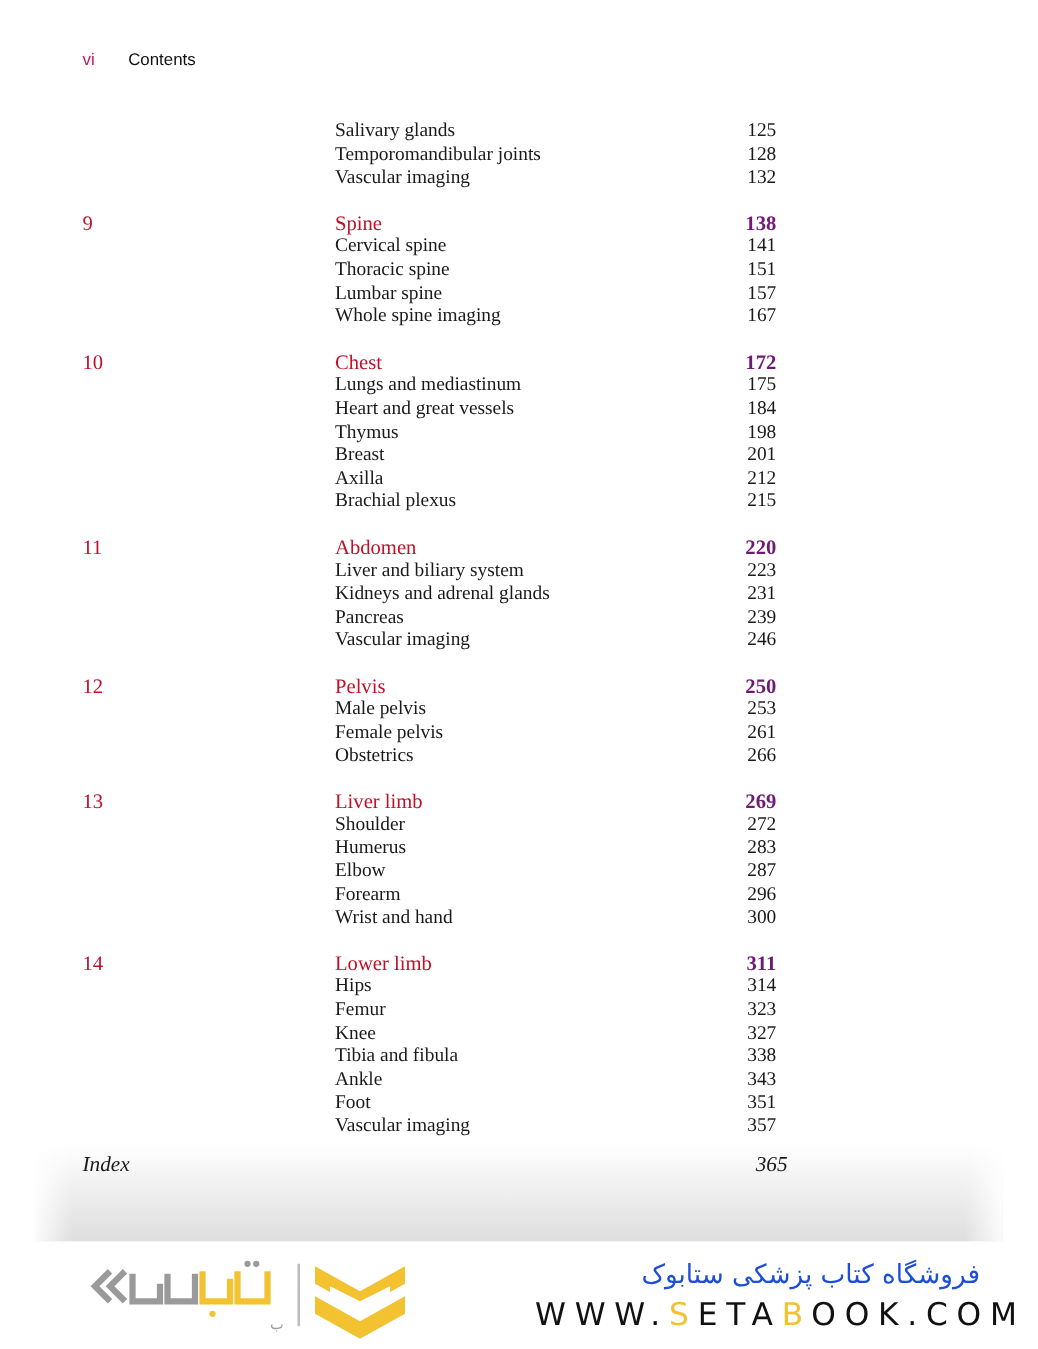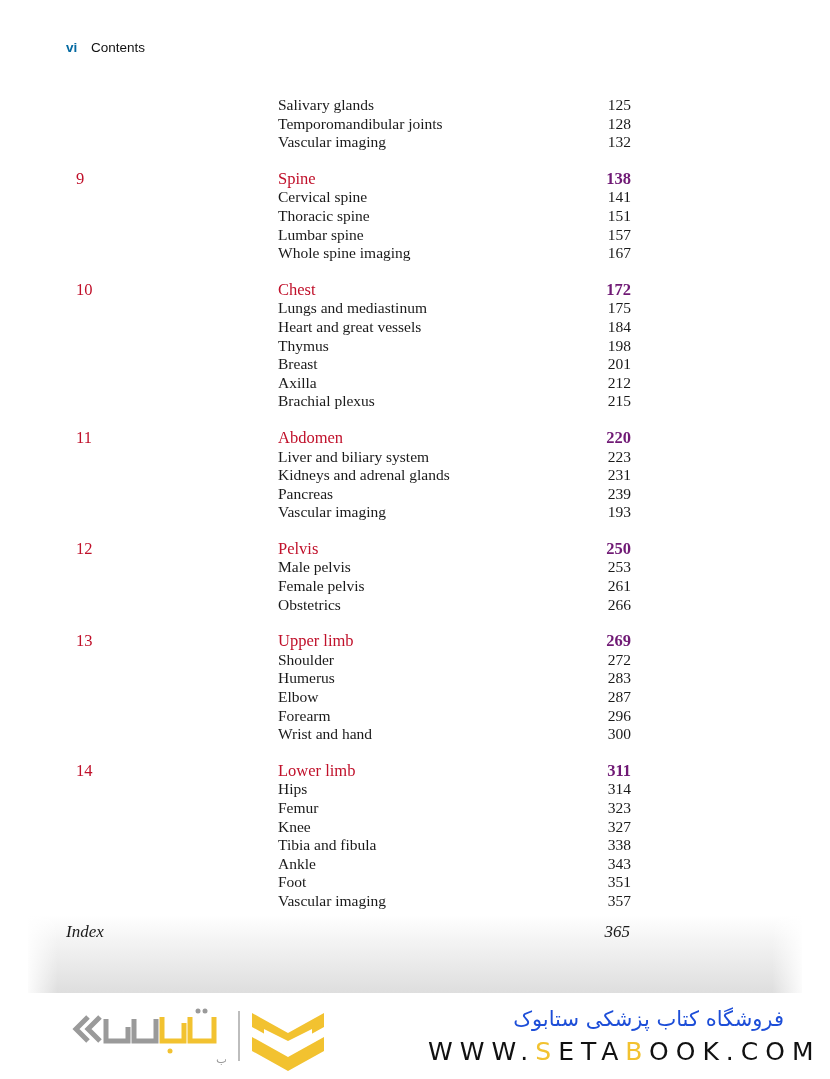--- a/index.html
+++ b/index.html
@@ -7,24 +7,24 @@
       width: 830px; height: 1079px; position: relative; overflow: hidden;
       background: #ffffff;
       font-family: "Liberation Serif", "DejaVu Serif", serif;
       color: #1a1a1a;
     }
     .page-header {
       position: absolute; left: 66px; top: 40px;
       font-family: "Liberation Sans", "DejaVu Sans", sans-serif;
       font-size: 13.5px;
     }
-    .page-header .folio { color: #0369a1; font-weight: bold; margin-right: 10px; }
+    .page-header .folio { color: #be185d; font-weight: normal; margin-right: 23px; }
     .page-header .running { color: #111; }
 
-    .toc { position: absolute; left: 10px; top: 96px; width: 700px; }
+    .toc { position: absolute; left: 0; top: 96px; width: 700px; }
     .line {
       position: relative; height: 18.6px; line-height: 18.6px; font-size: 15.5px;
     }
     .line .num { position: absolute; left: 66px; }
     .line .title { position: absolute; left: 268px; }
     .line .pg { position: absolute; right: 79px; text-align: left; }
     .chapter { margin-top: 18px; }
     .chapter .num, .chapter .title { color: #c0102a; font-size: 16.5px; }
     .chapter .pg { color: #701a75; font-weight: bold; font-size: 16.5px; }
 
@@ -150,21 +150,21 @@
   <div class="line">
       <span class="title">Kidneys and adrenal glands</span>
       <span class="pg">231</span>
     </div>
   <div class="line">
       <span class="title">Pancreas</span>
       <span class="pg">239</span>
     </div>
   <div class="line">
       <span class="title">Vascular imaging</span>
-      <span class="pg">193</span>
+      <span class="pg">246</span>
     </div>
 
   <div class="line chapter">
     <span class="num">12</span>
     <span class="title">Pelvis</span>
     <span class="pg">250</span>
   </div>
   <div class="line">
       <span class="title">Male pelvis</span>
       <span class="pg">253</span>
@@ -173,21 +173,21 @@
       <span class="title">Female pelvis</span>
       <span class="pg">261</span>
     </div>
   <div class="line">
       <span class="title">Obstetrics</span>
       <span class="pg">266</span>
     </div>
 
   <div class="line chapter">
     <span class="num">13</span>
-    <span class="title">Upper limb</span>
+    <span class="title">Liver limb</span>
     <span class="pg">269</span>
   </div>
   <div class="line">
       <span class="title">Shoulder</span>
       <span class="pg">272</span>
     </div>
   <div class="line">
       <span class="title">Humerus</span>
       <span class="pg">283</span>
     </div>

